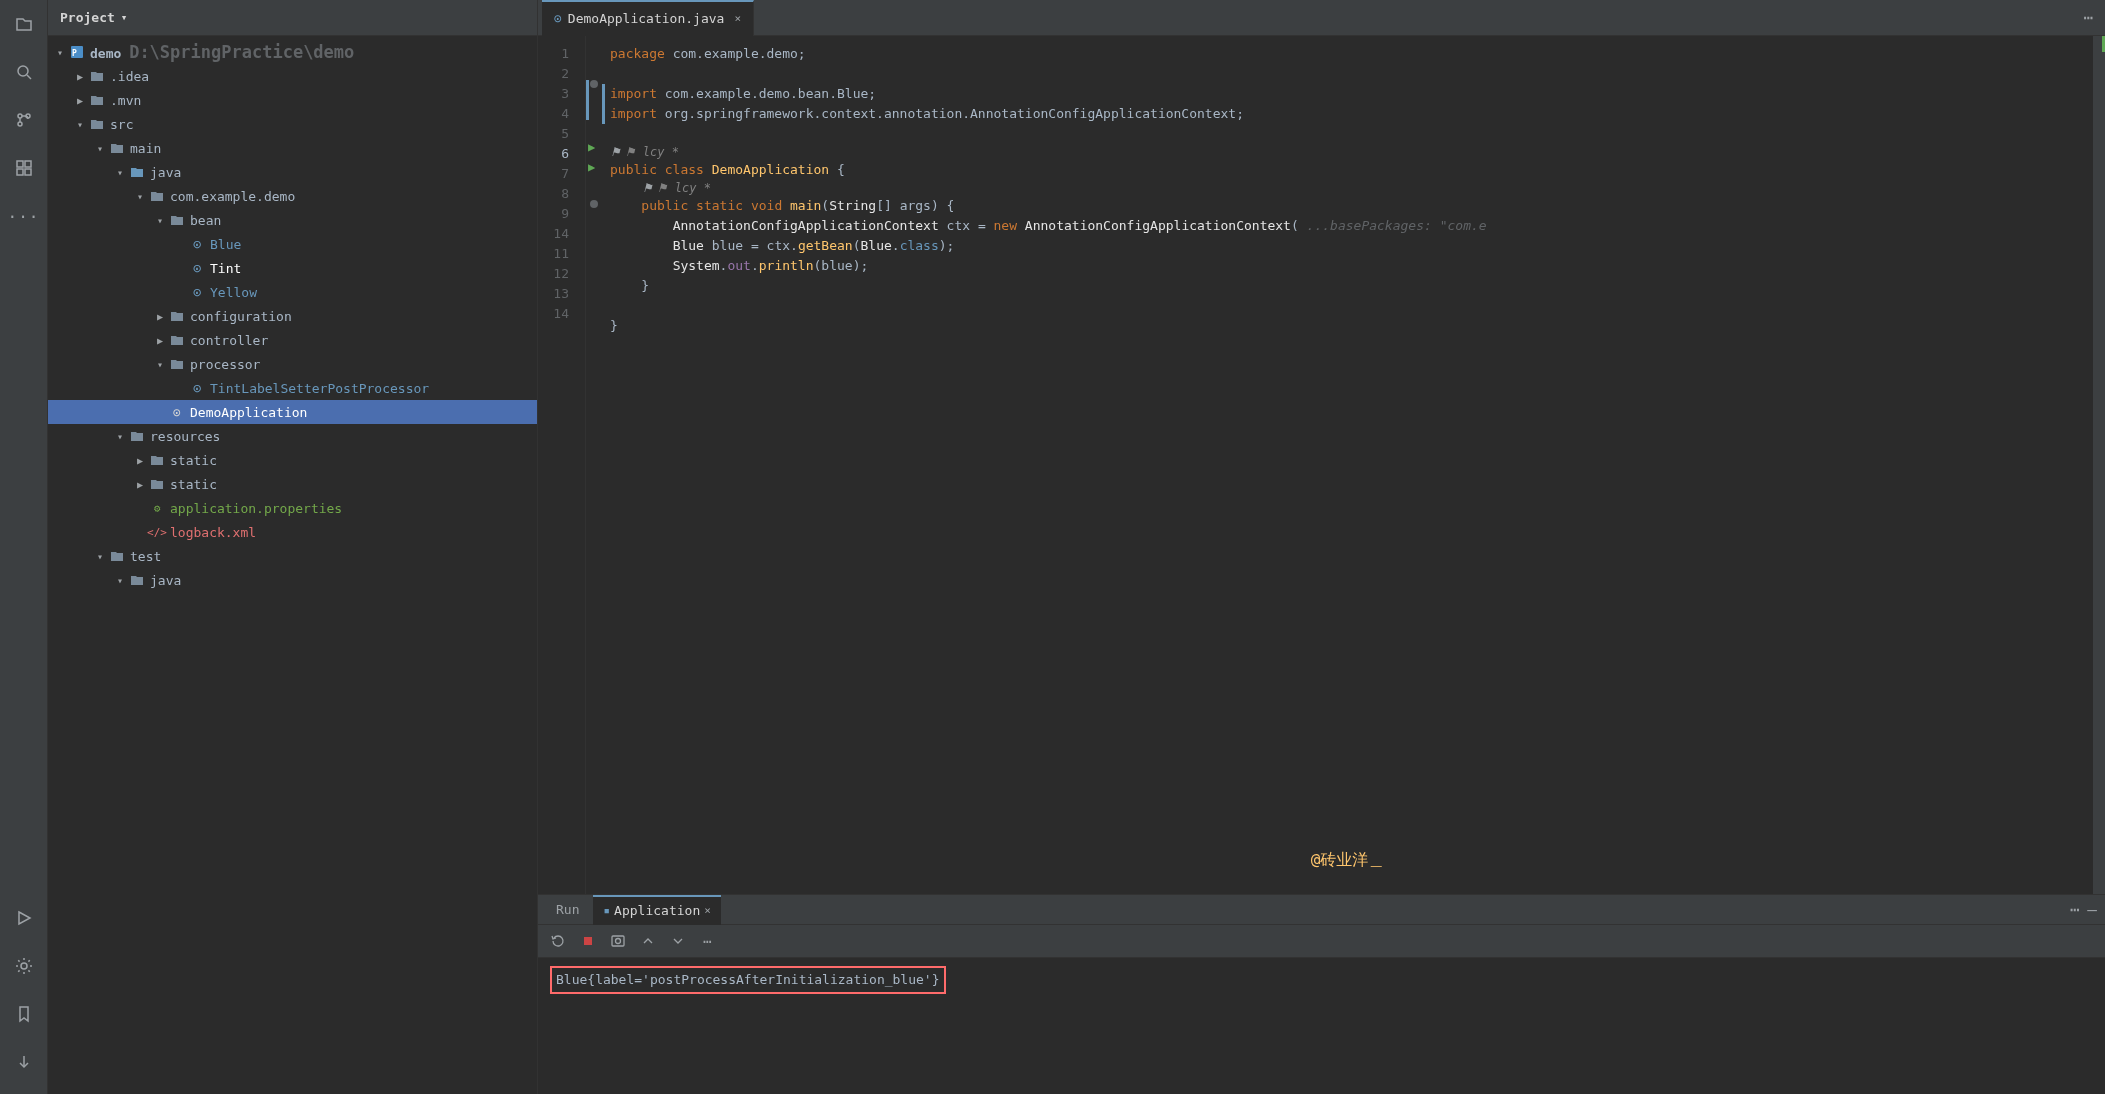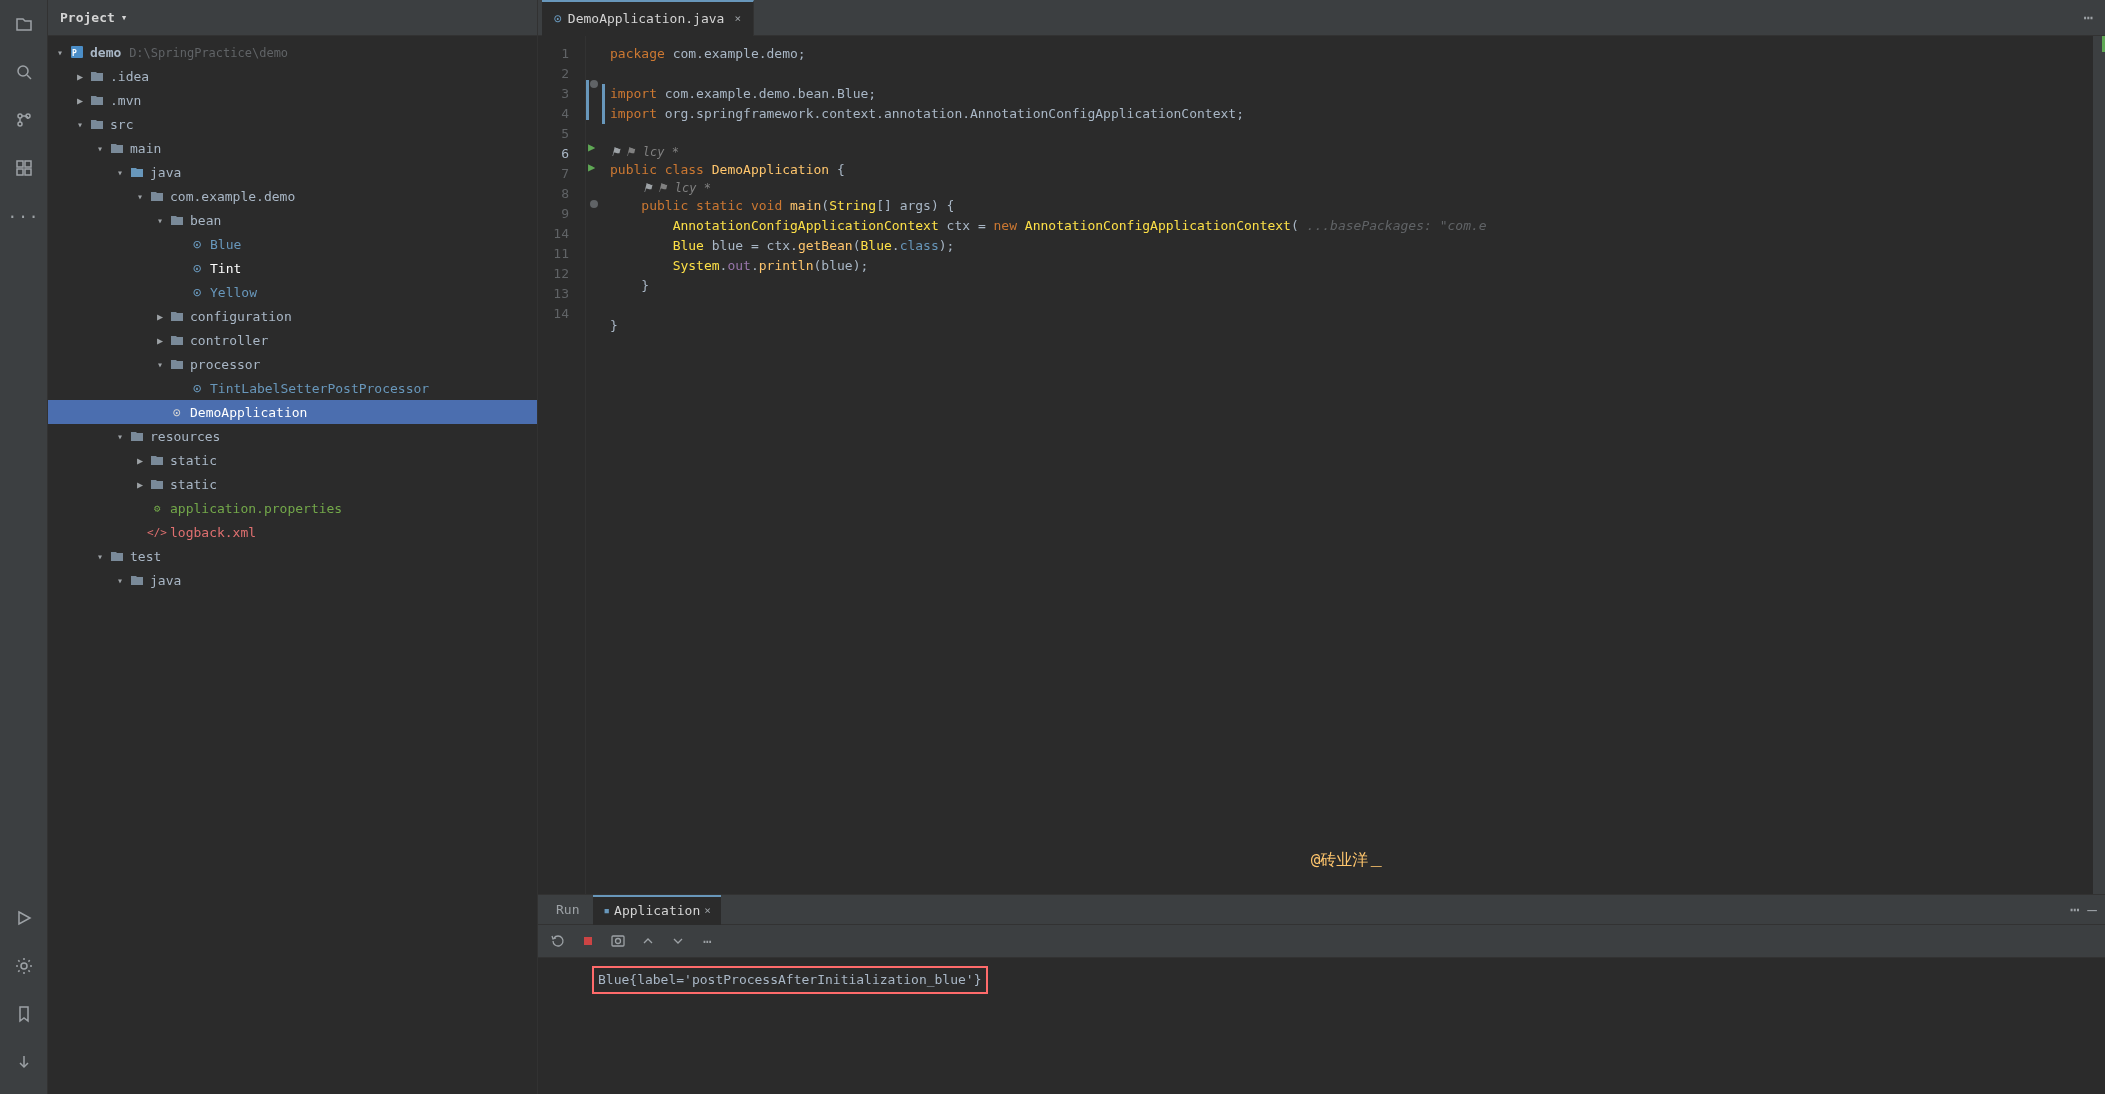--- a/index.html
+++ b/index.html
@@ -225,21 +225,21 @@
     }
 
     
     .kw { color: #cc7832; }
     .kw-blue { color: #6897bb; }
     .class-name { color: #ffc66d; }
     .method { color: #ffc66d; }
     .var { color: #a9b7c6; }
     .op { color: #a9b7c6; }
     .pkg { color: #a9b7c6; }
-    .type { color: #fde047; }
+    .type { color: #e5e5e5; }
     .param { color: #a9b7c6; }
 
     
     .bottom-panel {
       height: 200px;
       background: #2b2b2b;
       border-top: 1px solid #323232;
       display: flex;
       flex-direction: column;
       flex-shrink: 0;
@@ -408,21 +408,21 @@
   <div class="sidebar-content">
 
     <div class="tree-item" style="padding-left:4px;">
       <span class="tree-arrow">▾</span>
       <span class="tree-icon" style="color:#6897bb;">
         <svg width="14" height="14" viewBox="0 0 14 14" fill="none">
           <rect x="1" y="1" width="12" height="12" rx="1" fill="#4b8ec8"></rect>
           <text x="2" y="11" font-size="8" fill="white" font-weight="bold">P</text>
         </svg>
       </span>
-      <span class="tree-label"><strong>demo</strong> <span style="color:#606366; font-size:12px;">D:\SpringPractice\demo</span></span>
+      <span class="tree-label"><strong>demo</strong> <span style="color:#606366; font-size:17px;font-weight:bold;">D:\SpringPractice\demo</span></span>
     </div>
 
     <div class="tree-item" style="padding-left:24px;">
       <span class="tree-arrow">▶</span>
       <span class="tree-icon folder-color">
         <svg width="14" height="12" viewBox="0 0 14 12" fill="none">
             <path d="M1 2h5l1 1h6v8H1V2z" fill="#7a8a99"></path>
           </svg>
       </span>
       <span class="tree-label">.idea</span>
@@ -768,19 +768,19 @@
         </div>
         <div class="toolbar-btn">
           <svg width="12" height="12" viewBox="0 0 12 12" fill="none">
             <polyline points="2,4 6,8 10,4" stroke="#9da2a6" stroke-width="1.3" fill="none"></polyline>
           </svg>
         </div>
         <div class="toolbar-btn" style="font-size:14px; letter-spacing:1px;">⋯</div>
       </div>
 
       <div class="bottom-content">
-        <div style="margin-top:4px;margin-left:42px;">
+        <div style="margin-top:4px;">
           <span class="console-output">Blue{label='postProcessAfterInitialization_blue'}</span>
         </div>
       </div>
     </div>
   </div>
 </div>
 
 </body></html>

